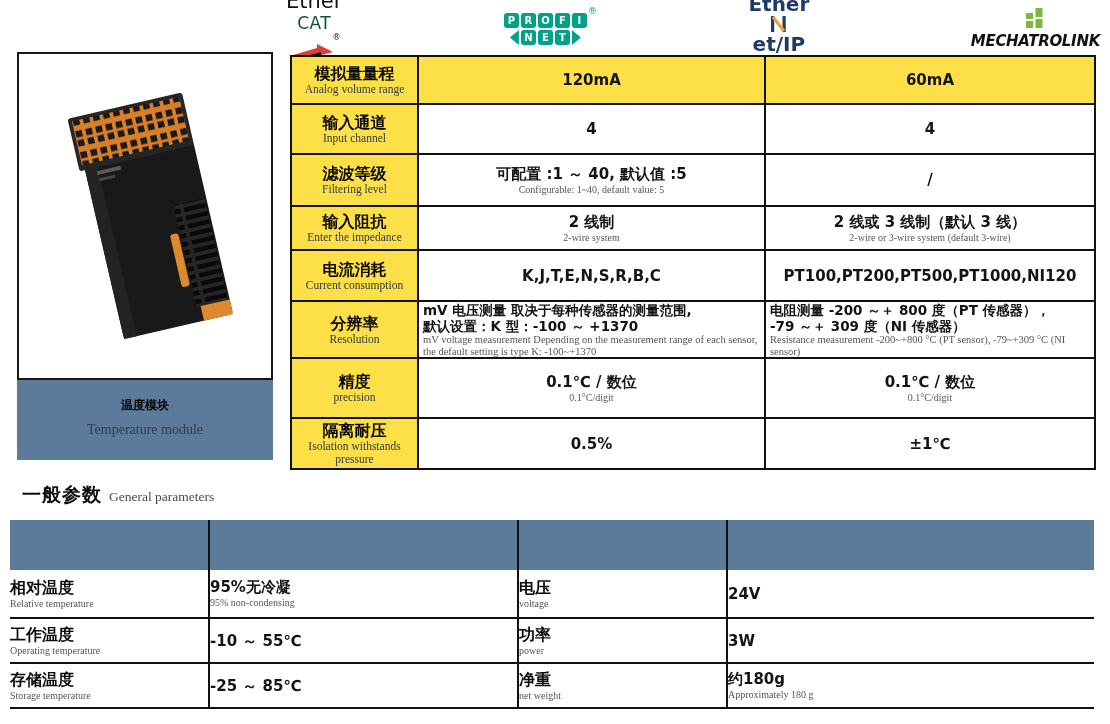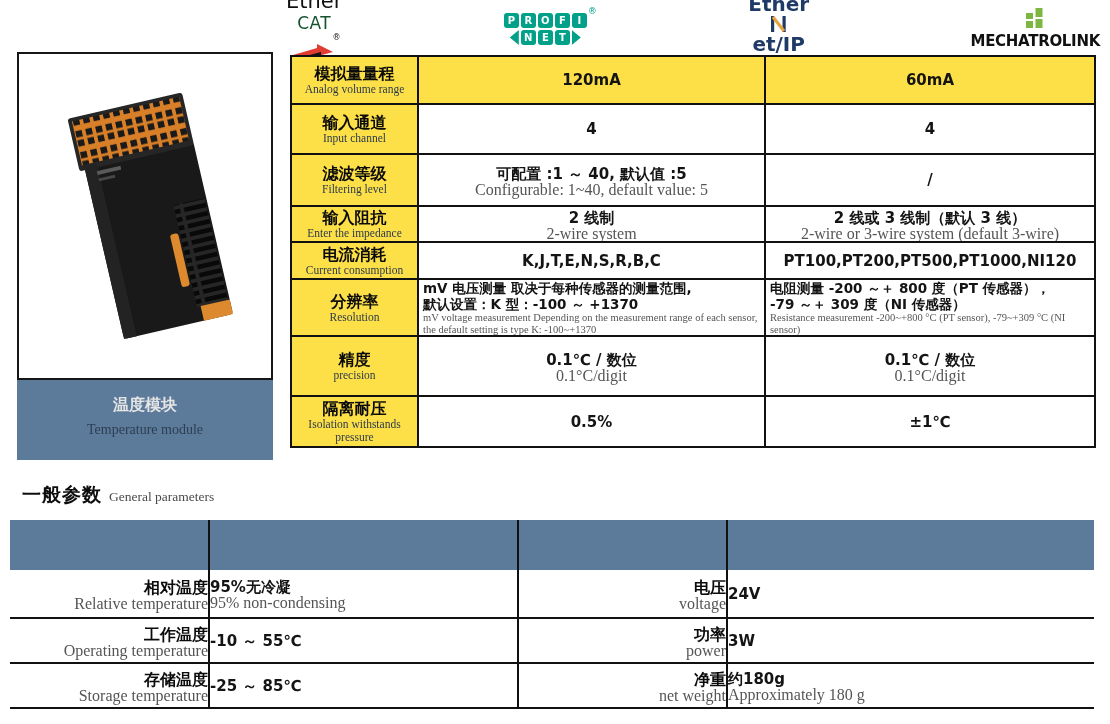--- a/index.html
+++ b/index.html
@@ -19,63 +19,63 @@
   .pf-row{display:flex;gap:2px;}
   .pf-row2{margin-top:2px;}
   .pf-tile{width:15px;height:15px;background:#00a188;border-radius:3px;color:#fff;
            font-size:10px;font-weight:bold;display:flex;align-items:center;justify-content:center;}
   .pf-cap-l{width:9px;height:15px;background:#00a188;clip-path:polygon(100% 0,100% 100%,0 50%);}
   .pf-cap-r{width:9px;height:15px;background:#00a188;clip-path:polygon(0 0,100% 50%,0 100%);}
   .pf-reg{position:absolute;top:-7px;right:-10px;font-size:9px;color:#00a188;}
   .enip{font-size:20px;font-weight:bold;color:#1f3a66;display:flex;align-items:center;}
   .enip svg{margin:0 1px;}
   .enip-tm{font-size:8px;align-self:flex-start;margin-top:2px;}
-  .mech{gap:4px;}
+  .mech{gap:4px;font-style:italic;}
   .mech-text{font-size:15px;font-weight:600;letter-spacing:-.3px;color:#111;}
 
   
   .left-panel{position:absolute;left:17px;top:52px;width:256px;}
   .img-box{width:252px;height:324px;border:2px solid #161616;background:#fff;
            display:flex;align-items:center;justify-content:center;}
   .caption{width:256px;height:80px;background:#5c7a9a;text-align:center;box-sizing:border-box;padding-top:13px;}
-  .cap-zh{font-size:16px;font-weight:bold;color:#e5e5e5;line-height:24px;}
+  .cap-zh{font-size:12px;font-weight:bold;color:#000000;line-height:24px;}
   .cap-en{font-family:"Liberation Serif","DejaVu Serif",serif;font-size:14px;color:#2d3e52;margin-top:5px;}
 
   
   .spec-wrap{position:absolute;left:290px;top:55px;}
   table.spec{border-collapse:collapse;table-layout:fixed;width:804px;}
   .spec td{border:2px solid #111;padding:0 2px;text-align:center;vertical-align:middle;overflow:hidden;}
   .spec td.lab{background:#fde047;}
   .spec tr:nth-child(1){height:48px}.spec tr:nth-child(2){height:50px}
-  .spec tr:nth-child(3){height:52px}.spec tr:nth-child(4){height:36px}
-  .spec tr:nth-child(5){height:37px}.spec tr:nth-child(6){height:54px}
+  .spec tr:nth-child(3){height:52px}.spec tr:nth-child(4){height:44px}
+  .spec tr:nth-child(5){height:51px}.spec tr:nth-child(6){height:54px}
   .spec tr:nth-child(7){height:60px}.spec tr:nth-child(8){height:51px}
   .lz{font-size:16px;font-weight:bold;color:#0b0b0b;line-height:19px;}
   .le{font-family:"Liberation Serif","DejaVu Serif",serif;font-size:11.5px;color:#2b3a4d;line-height:13px;}
   .m{font-size:15px;font-weight:bold;color:#141414;line-height:18px;}
-  .s{font-family:"Liberation Serif","DejaVu Serif",serif;font-size:16px;color:#555;line-height:13px;}
+  .s{font-family:"Liberation Serif","DejaVu Serif",serif;font-size:10px;color:#555;line-height:13px;}
   .hl{background:#fde047;}
   td.tl{text-align:left;padding:0 4px;}
   td.tl .m{font-size:13.5px;line-height:16px;}
   td.tl .s{font-size:10.5px;line-height:11.5px;}
 
   
   .sec-title{position:absolute;left:22px;top:482px;display:flex;align-items:baseline;}
   .st-zh{font-size:19px;font-weight:bold;color:#0d0d0d;letter-spacing:1px;}
   .st-en{font-family:"Liberation Serif","DejaVu Serif",serif;font-size:13.5px;color:#4a4a4a;margin-left:7px;}
 
   
   .gt-wrap{position:absolute;left:10px;top:520px;}
   table.gt{border-collapse:collapse;table-layout:fixed;width:1084px;}
   .gt td{padding:0;vertical-align:middle;border-right:2px solid #111;}
   .gt td:last-child{border-right:none;}
   .gt tr.hdr td{background:#5c7a9a;height:50px;}
   .gt tr.r td{border-bottom:2px solid #111;}
   .gt tr:nth-child(2){height:48px}.gt tr:nth-child(3){height:45px}.gt tr:nth-child(4){height:45px}
-  .gt td.glab{text-align:right;}
+  .gt td.glab{text-align:left;}
   .gt td.gval{text-align:left;}
 </style>
 </head>
 <body>
 
 <div class="page">
 
   <div class="logos">
 
     <div class="logo">

